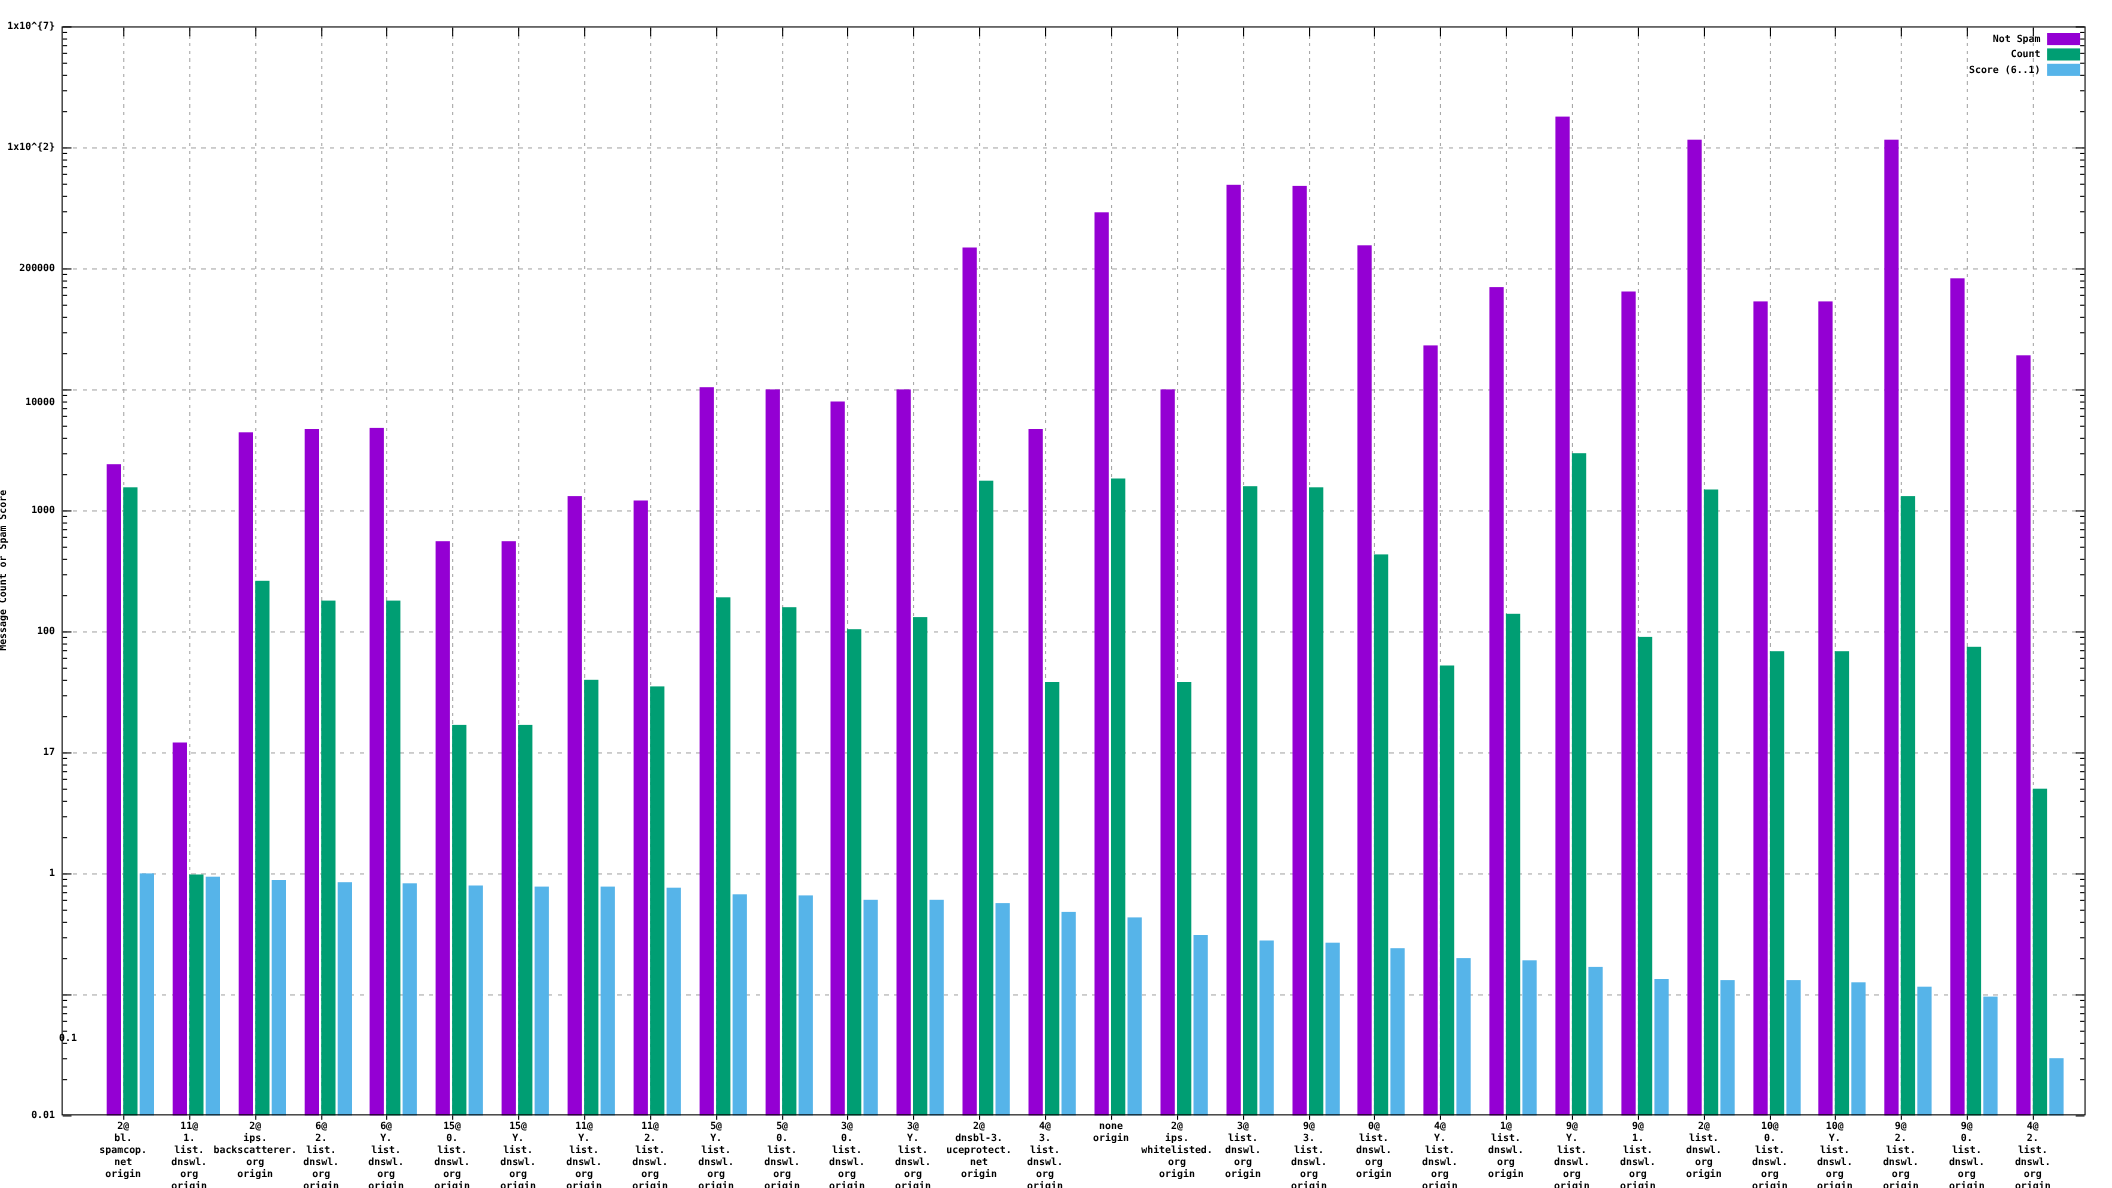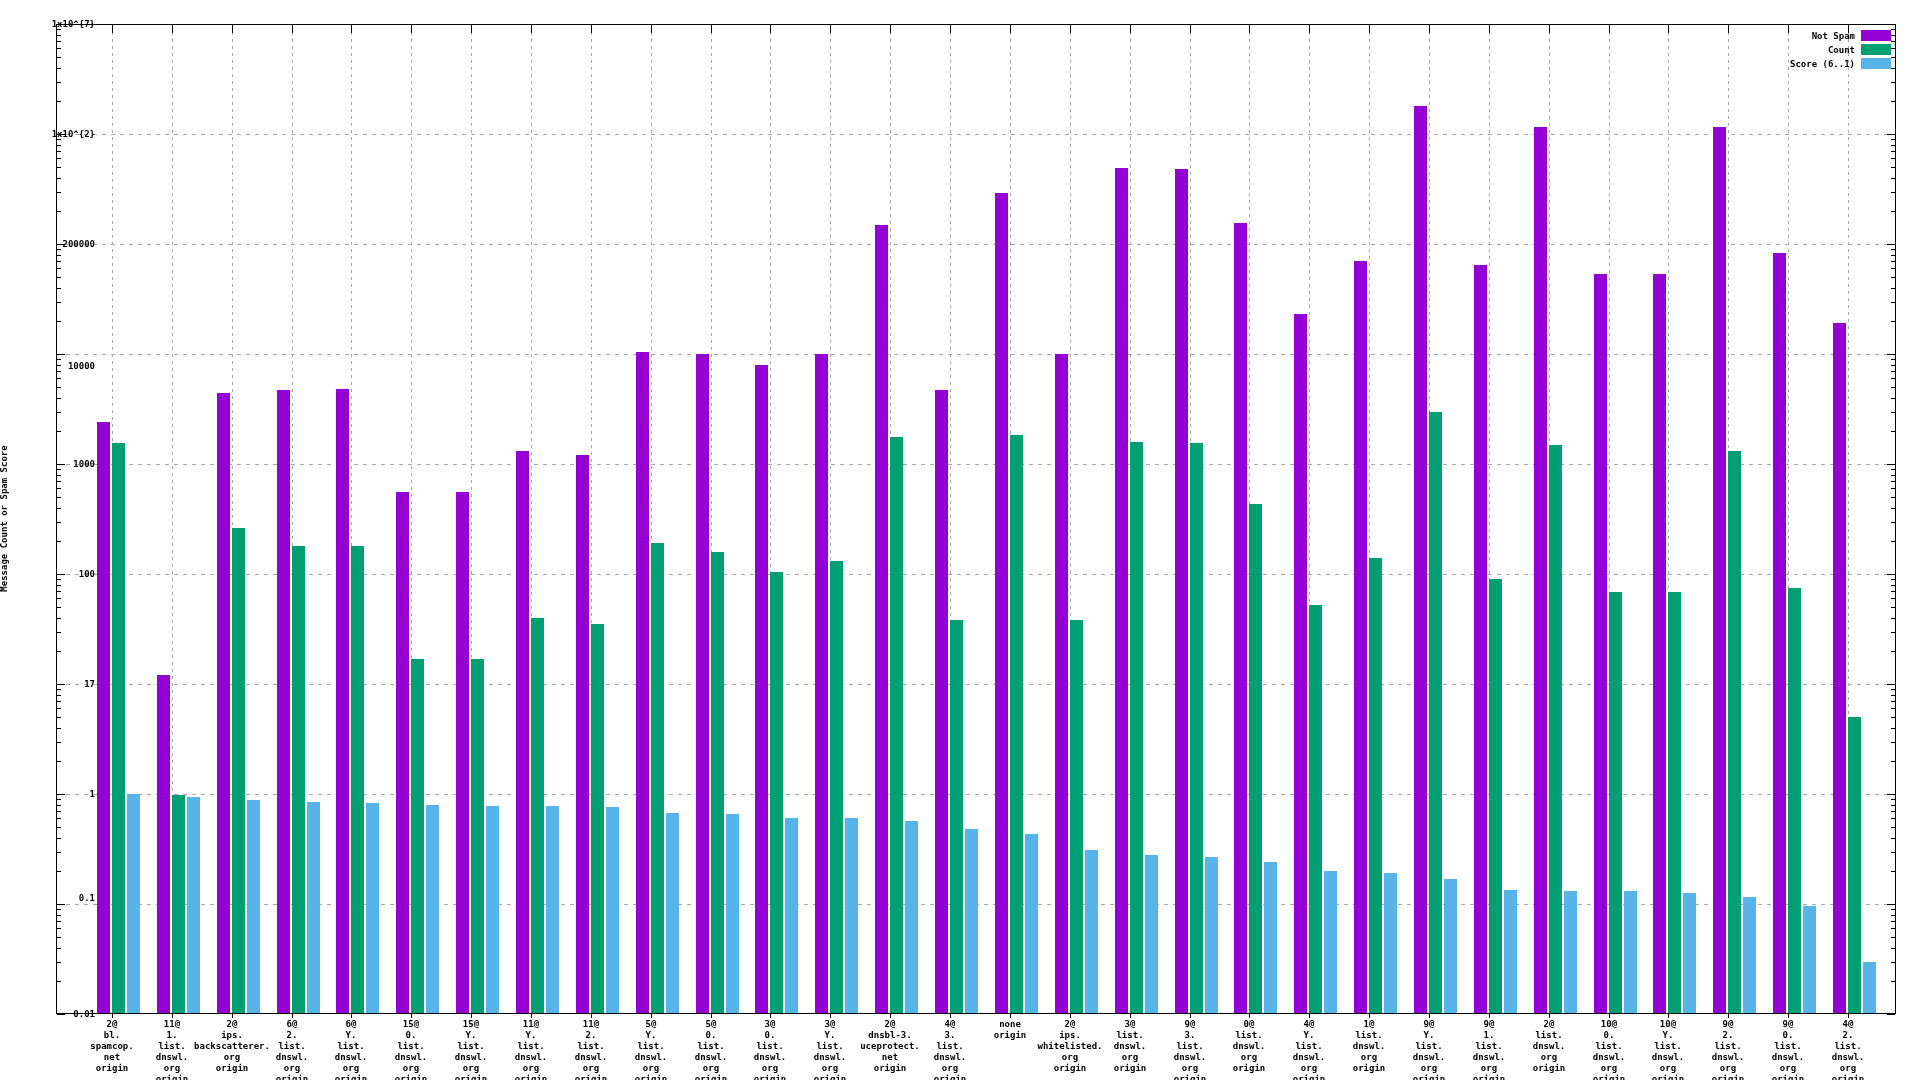--- a/index.html
+++ b/index.html
@@ -9,21 +9,21 @@
   #chart-title{top:4px;left:0;width:1920px;text-align:center;}
   #y-axis-title{left:-116px;top:513px;width:240px;text-align:center;transform:rotate(-90deg);transform-origin:center;}
   #plot-border{position:absolute;left:56px;top:24px;width:1840px;height:990px;border:1px solid #000;box-sizing:border-box;}
   .hgrid{position:absolute;height:1px;left:57px;width:1838px;
          background:repeating-linear-gradient(90deg,#a8a8a8 0 4px,transparent 4px 9px);}
   .vgrid{position:absolute;width:1px;top:25px;height:988px;
          background:repeating-linear-gradient(180deg,#a8a8a8 0 3px,transparent 3px 7px);}
   .tick{position:absolute;background:#000;}
   .bar{position:absolute;}
   .xlab{position:absolute;text-align:center;font-size:9px;font-weight:bold;line-height:11px;white-space:pre;}
-  .ylab{position:absolute;text-align:right;font-size:9px;font-weight:bold;width:50px;line-height:9px;margin-left:45px;}
+  .ylab{position:absolute;text-align:right;font-size:9px;font-weight:bold;width:50px;line-height:9px;}
   .leg-row{position:absolute;height:12px;}
   .leg-text{position:absolute;right:38px;top:1px;font-size:9px;font-weight:bold;white-space:pre;}
   .leg-swatch{position:absolute;right:2px;top:0;width:30px;height:11px;}
 </style>
 </head>
 <body>
 
 <div id="page">
   <div id="y-axis-title" class="t">Message Count or Spam Score</div>
   <div id="grid-layer">
@@ -387,21 +387,21 @@
     </div>
   <div id="ylab-layer">
       <div class="ylab t" style="left: 0px; top: 20px;">1x10^{7}</div>
       <div class="ylab t" style="left: 0px; top: 130px;">1x10^{2}</div>
       <div class="ylab t" style="left: 0px; top: 240px;">200000</div>
       <div class="ylab t" style="left: 0px; top: 362px;">10000</div>
       <div class="ylab t" style="left: 0px; top: 460px;">1000</div>
       <div class="ylab t" style="left: 0px; top: 570px;">100</div>
       <div class="ylab t" style="left: 0px; top: 680px;">17</div>
       <div class="ylab t" style="left: 0px; top: 790px;">1</div>
-      <div class="ylab t" style="left: 0px; top: 894px;">0.1</div>
+      <div class="ylab t" style="left: 0px; top: 940px; padding-left: 20px;">0.1</div>
       <div class="ylab t" style="left: 0px; top: 1010px;">0.01</div>
     </div>
   <div id="xlab-layer">
       <div class="xlab" style="left: 52px; top: 1019px; width: 120px;">2@
 bl.
 spamcop.
 net
 origin</div>
       <div class="xlab" style="left: 112px; top: 1019px; width: 120px;">11@
 1.

